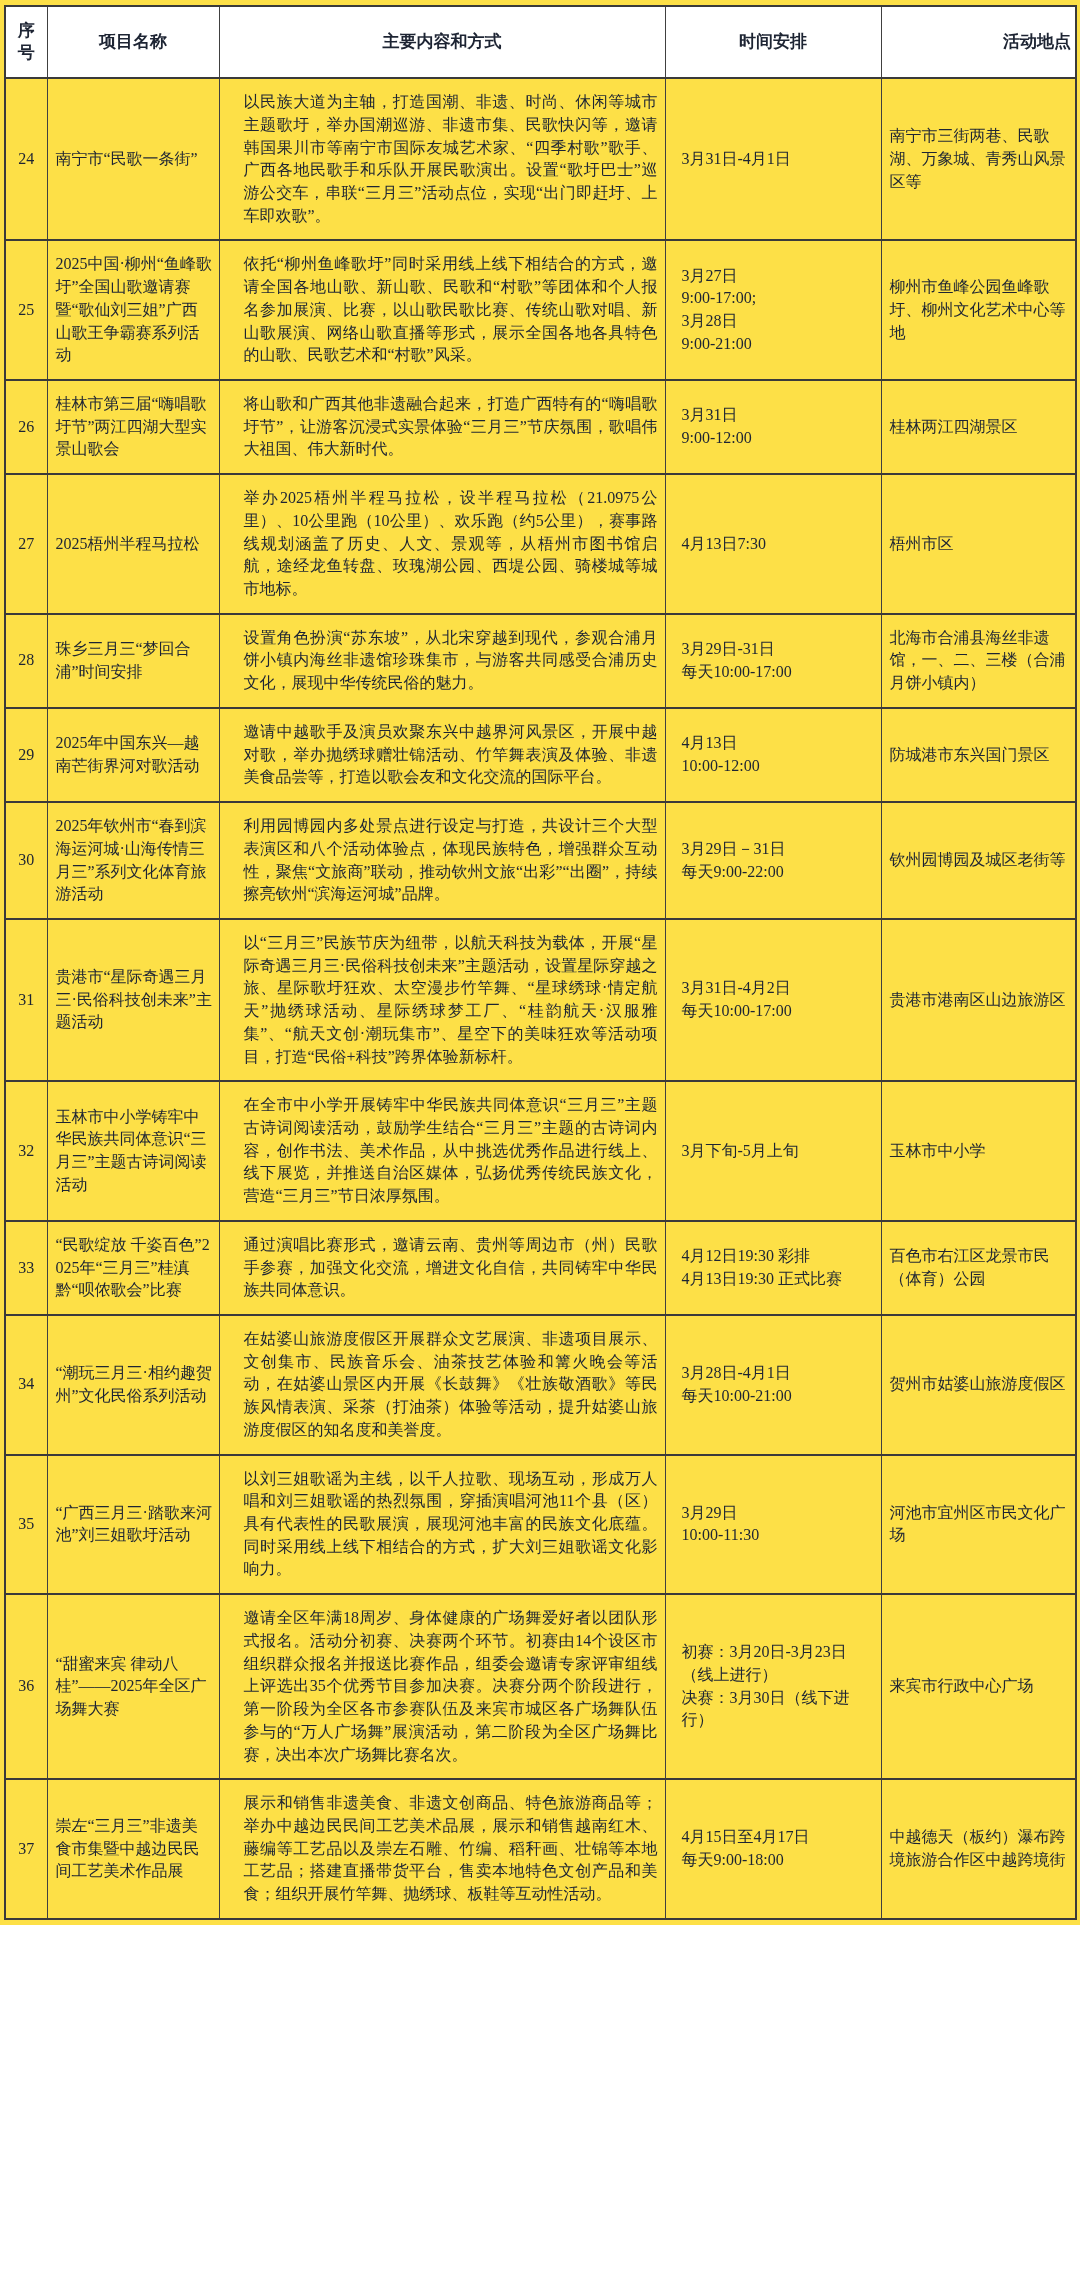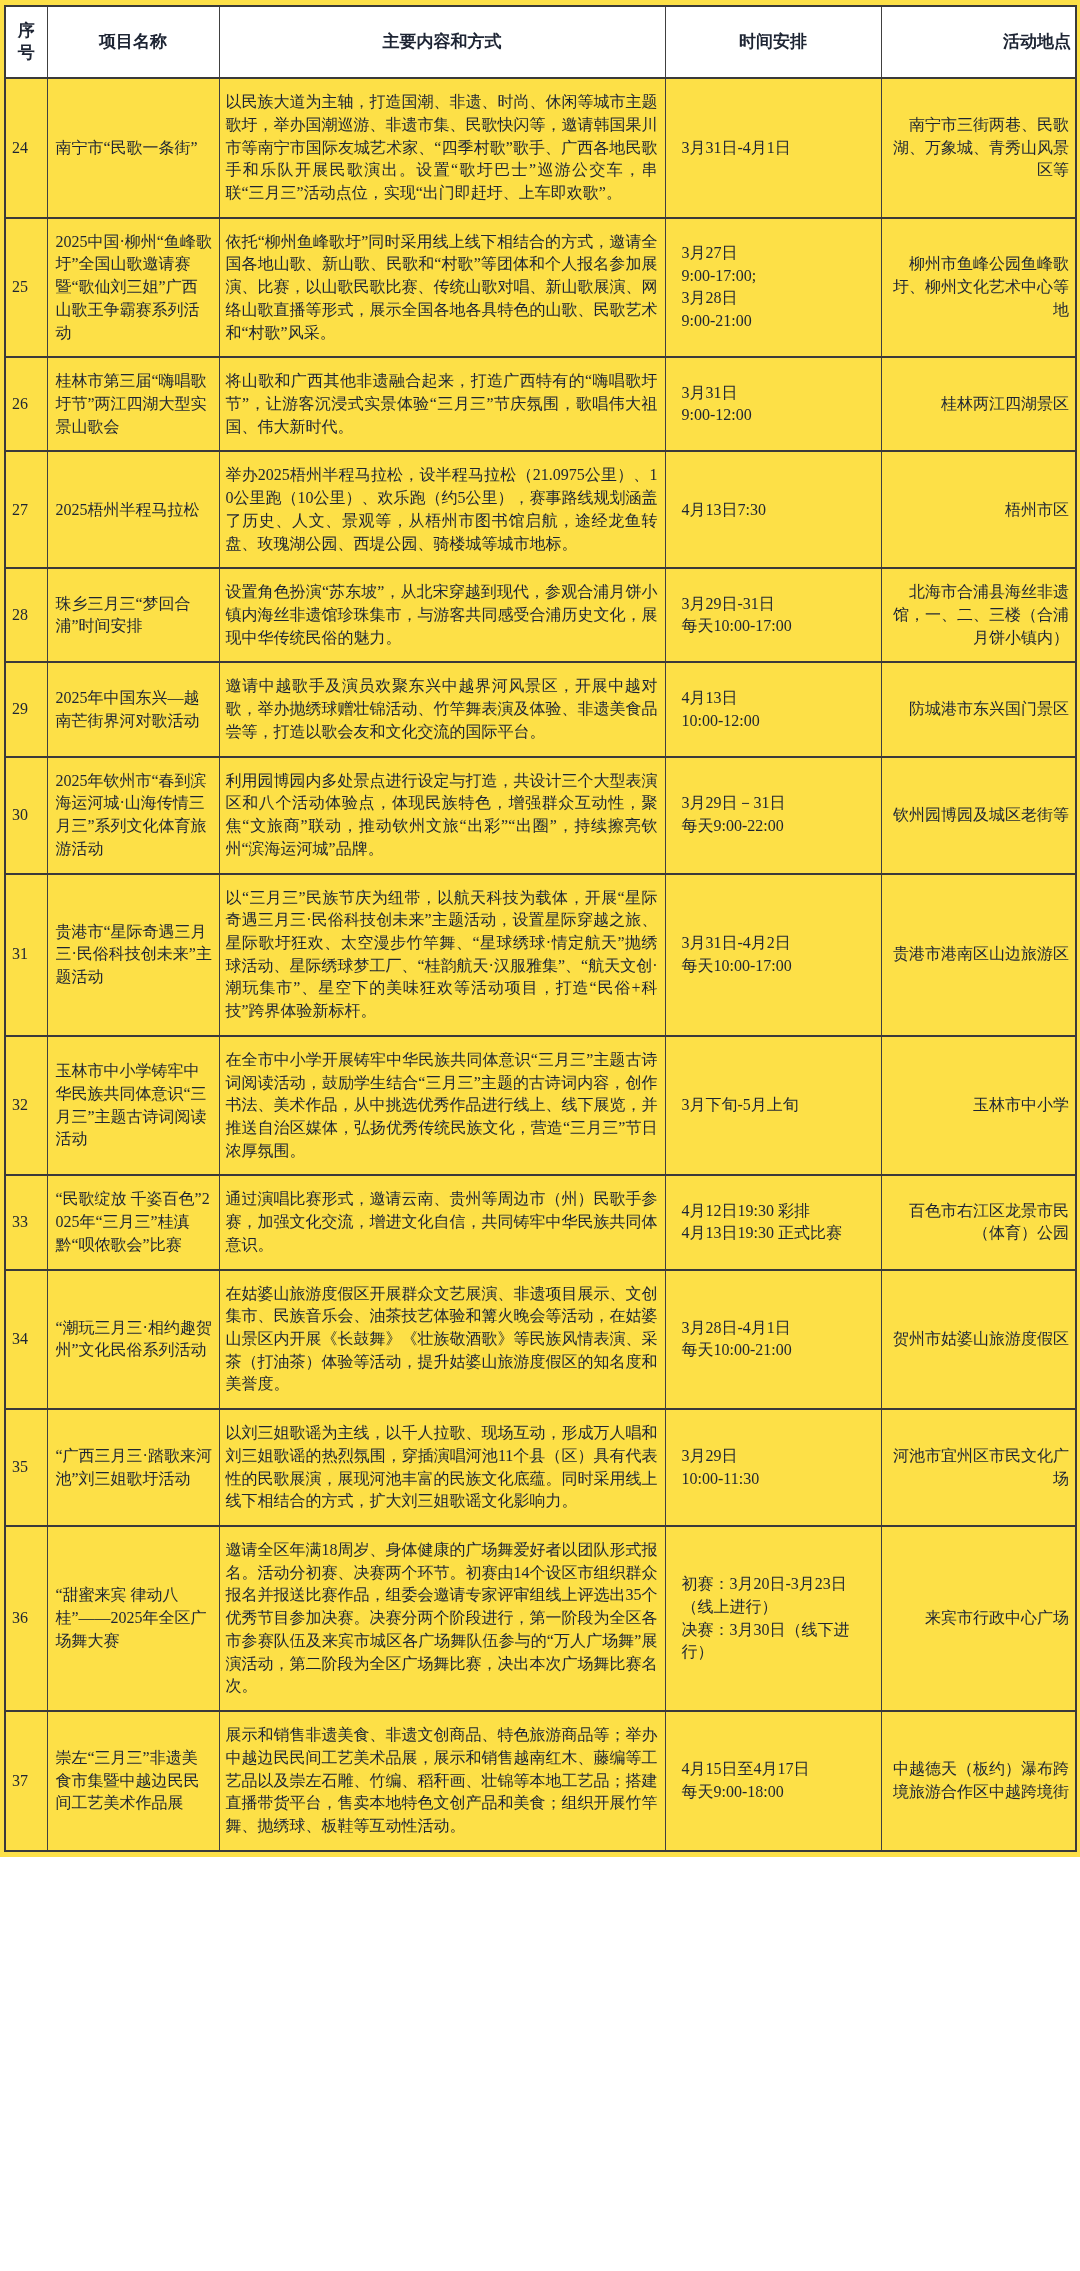--- a/index.html
+++ b/index.html
@@ -49,44 +49,44 @@
   th.h-loc {
     text-align: right;
     padding-left: 8px;
   }
   td {
     font-size: 16px;
     line-height: 1.42;
     padding: 12px 6px;
   }
   td.c-no {
-    text-align: left;
+    text-align: center;
     font-family: "Liberation Serif", "DejaVu Serif", serif;
   }
   td.c-name {
     text-align: left;
     padding-left: 8px;
     padding-right: 6px;
     word-break: break-all;
   }
   td.c-main {
     text-align: justify;
     text-justify: inter-character;
-    padding-left: 6px;
+    padding-left: 24px;
     padding-right: 7px;
     word-break: break-all;
   }
   td.c-time {
     text-align: left;
     white-space: pre-line;
     padding-left: 16px;
     padding-right: 4px;
   }
   td.c-loc {
-    text-align: right;
+    text-align: left;
     padding-left: 8px;
     padding-right: 6px;
     word-break: break-all;
   }
 </style>
 </head>
 <body>
 
 <div class="page">
   <table class="schedule">

